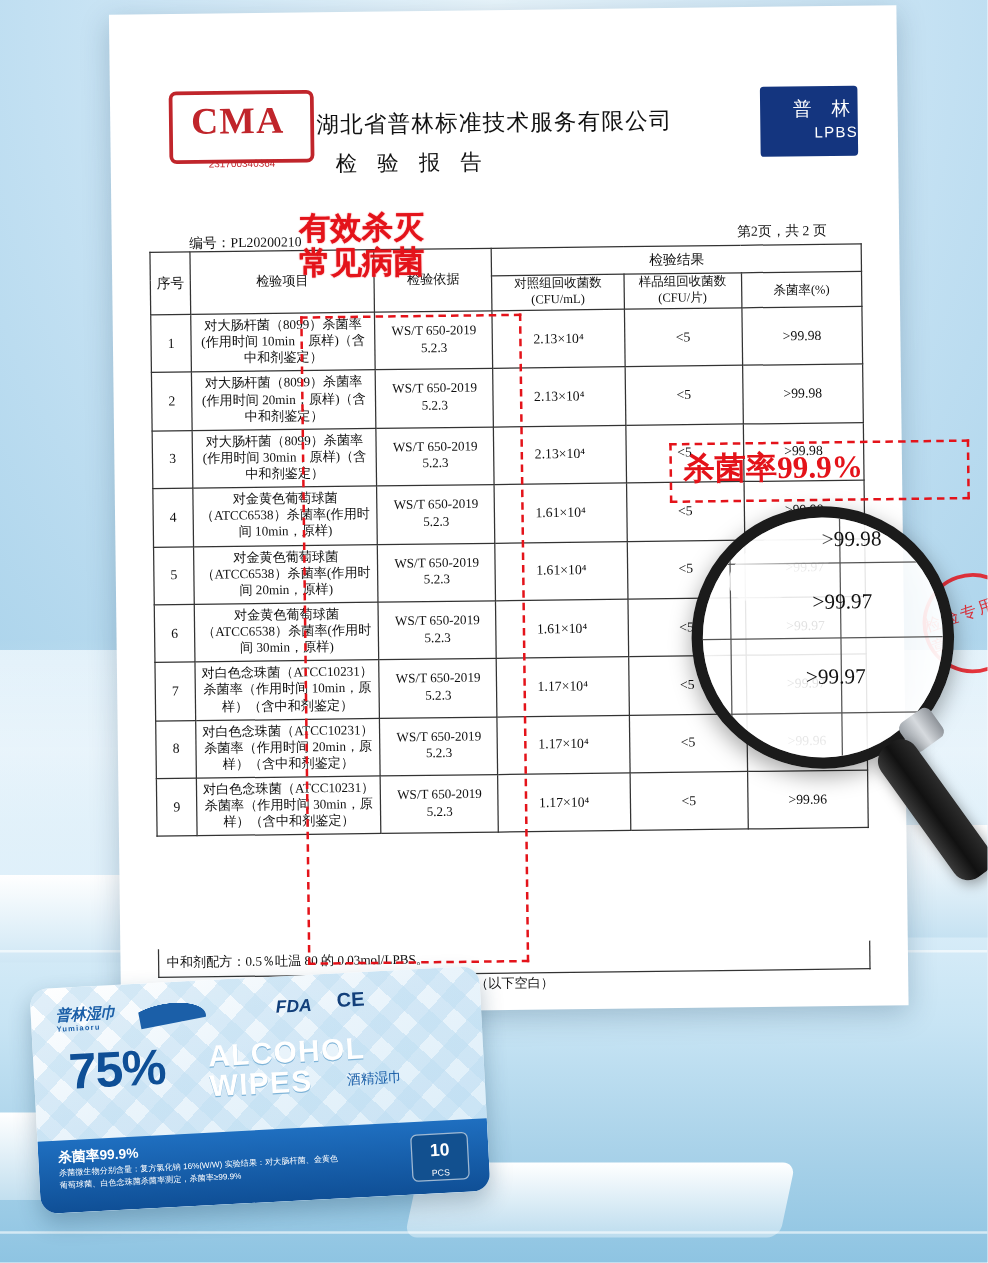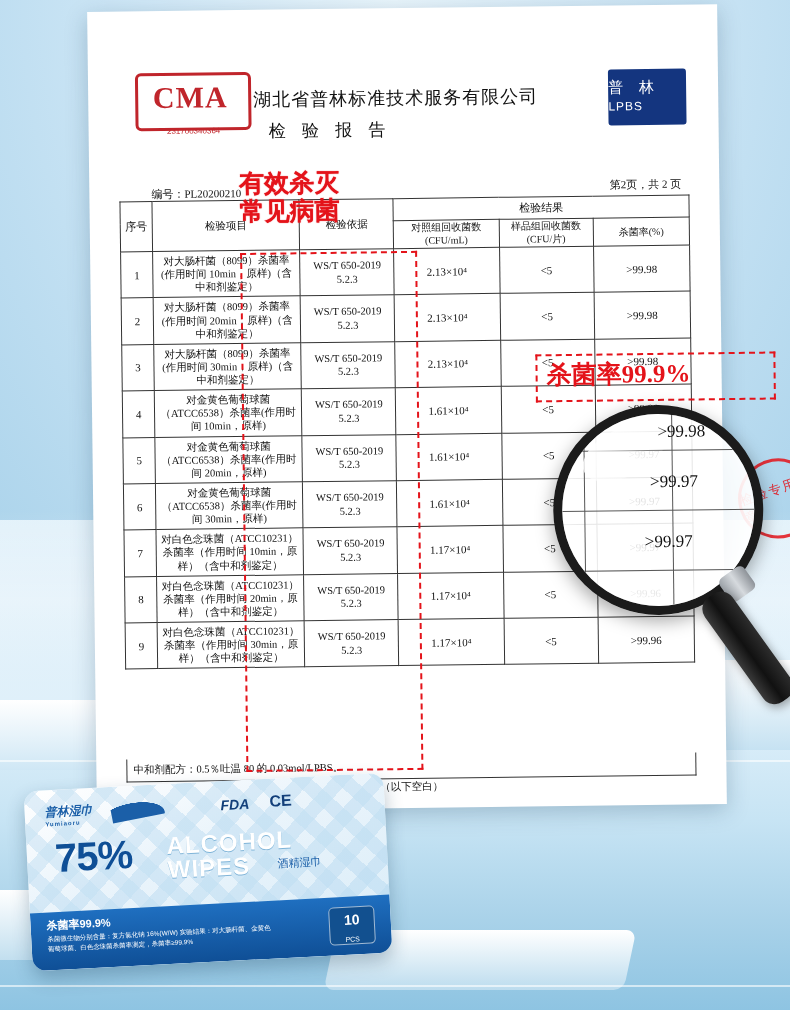--- a/index.html
+++ b/index.html
@@ -27,25 +27,25 @@
   }
   .paper-inner{position:absolute;left:0;top:0;width:630px;height:800px;}
   
   .ma-logo{position:absolute;left:47px;top:62px;width:116px;height:70px;}
   .ma-box{position:absolute;left:0;top:0;width:110px;height:52px;border:3px solid #c0252b;border-radius:6px;}
   .ma-text{position:absolute;left:0;top:0;width:110px;height:52px;line-height:50px;text-align:center;
     font-family:"Liberation Serif",serif;font-weight:bold;font-size:30px;color:#c0252b;letter-spacing:1px;}
   .ma-num{position:absolute;left:-2px;top:54px;width:120px;text-align:center;font-size:8px;color:#c0252b;}
   .org-title{position:absolute;left:165px;top:78px;font-family:"Liberation Serif",serif;font-size:18px;color:#111;letter-spacing:1px;}
   .rep-title{position:absolute;left:180px;top:110px;font-family:"Liberation Serif",serif;font-size:17px;color:#111;letter-spacing:6px;}
-  .brand{position:absolute;right:32px;top:64px;width:78px;height:56px;background:#14357f;color:#fff;border-radius:3px;text-align:left;}
+  .brand{position:absolute;right:32px;top:64px;width:78px;height:56px;background:#14357f;color:#fff;border-radius:3px;text-align:right;}
   .brand .cn{font-size:15px;letter-spacing:6px;padding-top:9px;font-family:"Liberation Serif",serif;}
   .brand .en{font-size:12px;letter-spacing:1px;padding-top:2px;}
   .rep-no{position:absolute;left:62px;top:176px;font-size:11px;color:#111;font-family:"Liberation Serif",serif;}
-  .page-of{position:absolute;right:38px;top:172px;font-size:11px;color:#111;font-family:"Liberation Serif",serif;}
+  .page-of{position:absolute;right:58px;top:172px;font-size:11px;color:#111;font-family:"Liberation Serif",serif;}
   
   table.report{position:absolute;left:30px;top:190px;width:570px;border-collapse:collapse;
     font-family:"Liberation Serif",serif;color:#111;background:#fff;}
   table.report td,table.report th{border:1px solid #333;text-align:center;vertical-align:middle;font-weight:normal;}
   .c-no{width:26px;font-size:11px;}
   .c-item{width:124px;font-size:10.5px;line-height:1.25;padding:3px 4px;}
   .c-basis{width:82px;font-size:10.5px;line-height:1.3;}
   .c-ctrl{width:92px;font-size:11px;}
   .c-smp{width:82px;font-size:11px;}
   .c-rate{width:84px;font-size:11px;}

